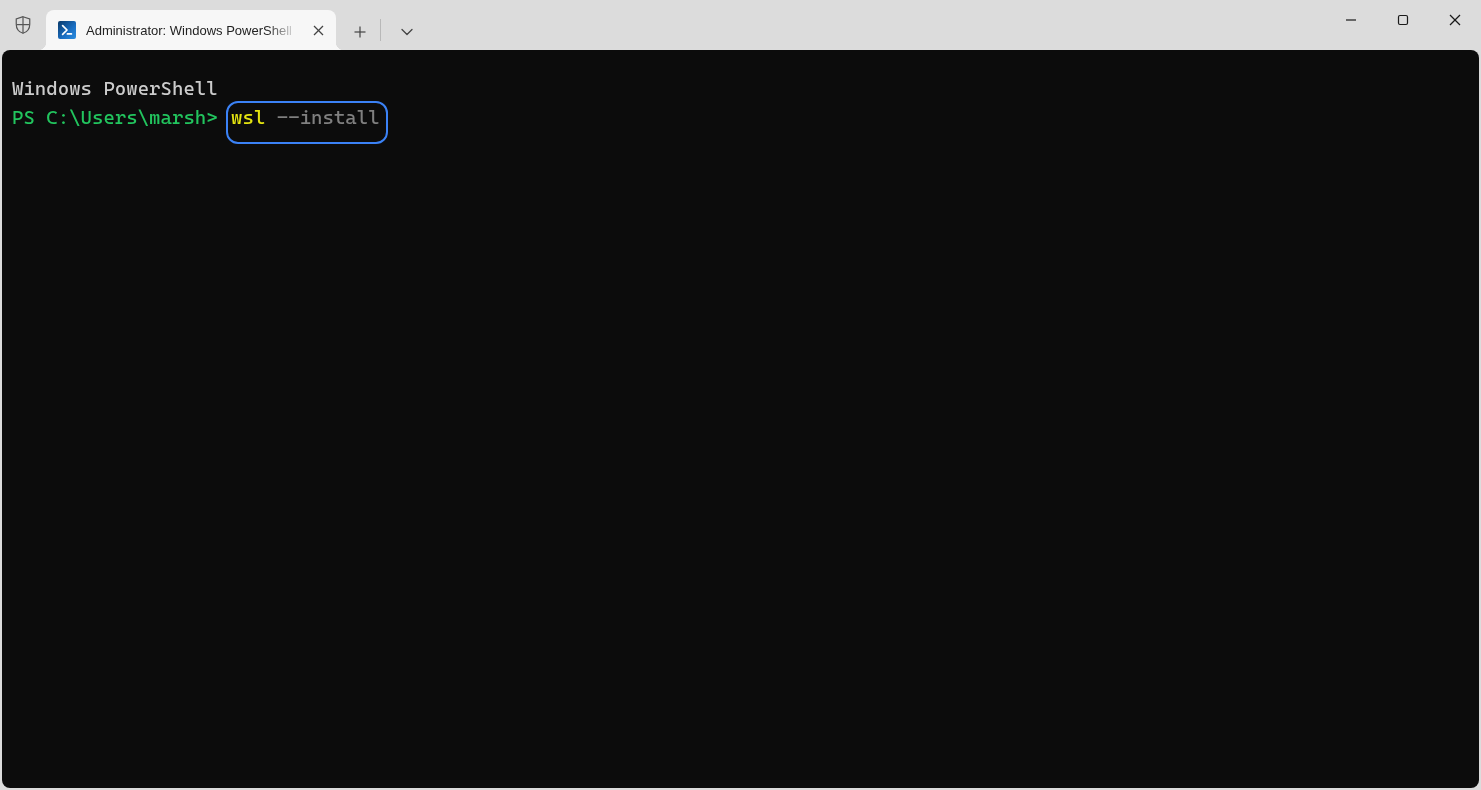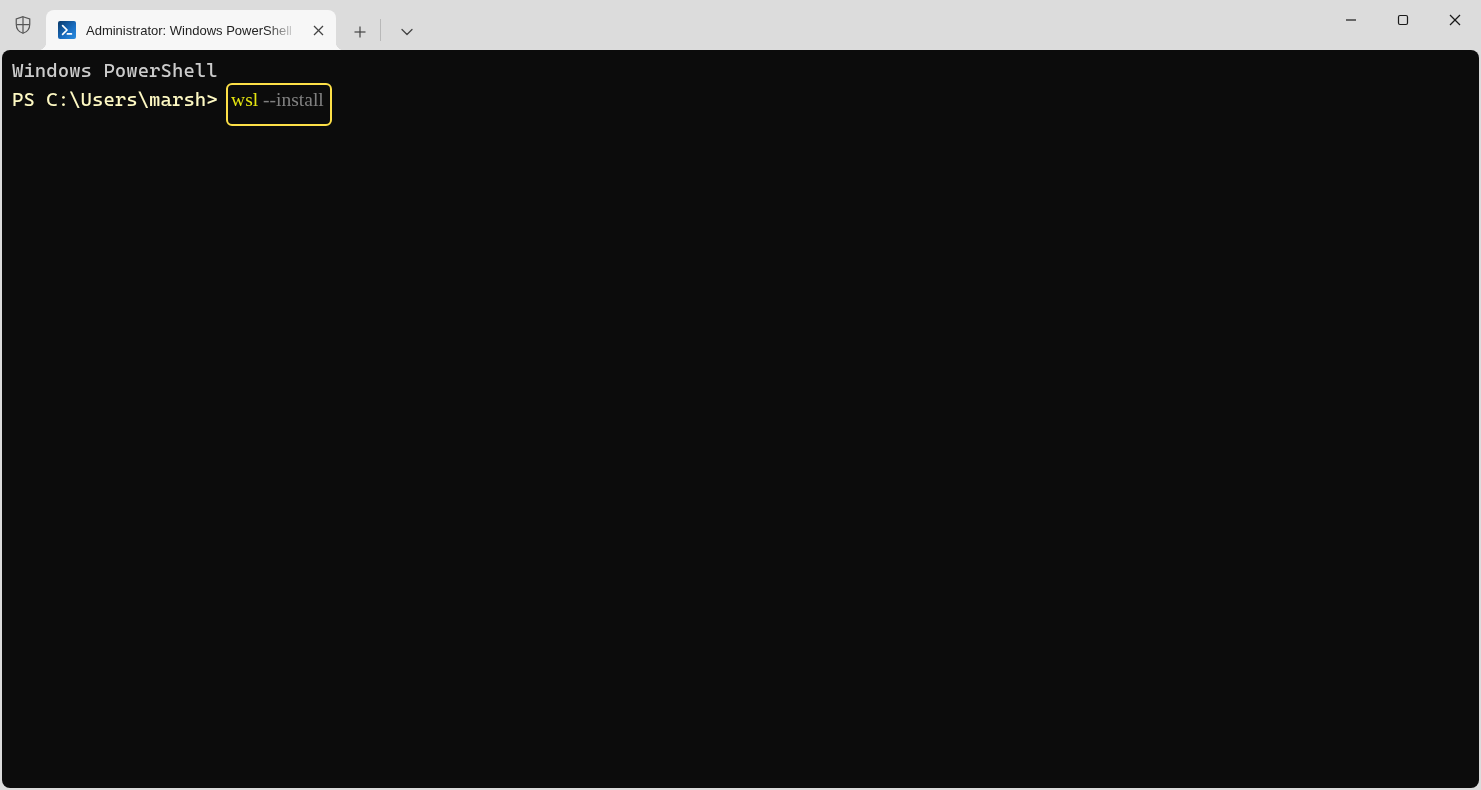--- a/index.html
+++ b/index.html
@@ -127,39 +127,38 @@
       align-items: center;
       justify-content: center;
       color: #1a1a1a;
     }
 
     .terminal {
       flex: 1;
       background: #0c0c0c;
       border-radius: 8px;
       margin: 0 2px 2px 2px;
-      padding: 9px 10px;
+      padding: 27px 10px;
       font-family: "Cascadia Mono", Consolas, monospace;
       font-size: 19.5px;
       line-height: 24px;
       color: #cccccc;
       font-weight: 400;
       overflow: hidden;
     }
     .term-line { white-space: pre; }
-    .prompt-color { color: #fef9c3; }
+    .prompt-color { color: #22c55e; }
     .cmd-yellow { color: #e5e510; }
     .cmd-gray { color: #808080; }
     .highlight-box {
-      border: 2px solid #fde047;
-      border-radius: 6px;
+      border: 2px solid #3b82f6;
+      border-radius: 12px;
       padding: 3px 6px 12px 3px;
       display: inline-block;
       margin-left: -3px;
-      font-family: Liberation Serif, serif;
     }
   </style>
 </head>
 <body>
 
 <div class="titlebar">
   <div class="shield-wrap">
     <svg class="shield-icon" viewBox="0 0 24 26" fill="none" stroke="#555" stroke-width="1.6">
       <path d="M12 2 L21 5 V12 C21 18 17 22.5 12 24 C7 22.5 3 18 3 12 V5 Z"></path>
       <line x1="12" y1="2" x2="12" y2="24"></line>

